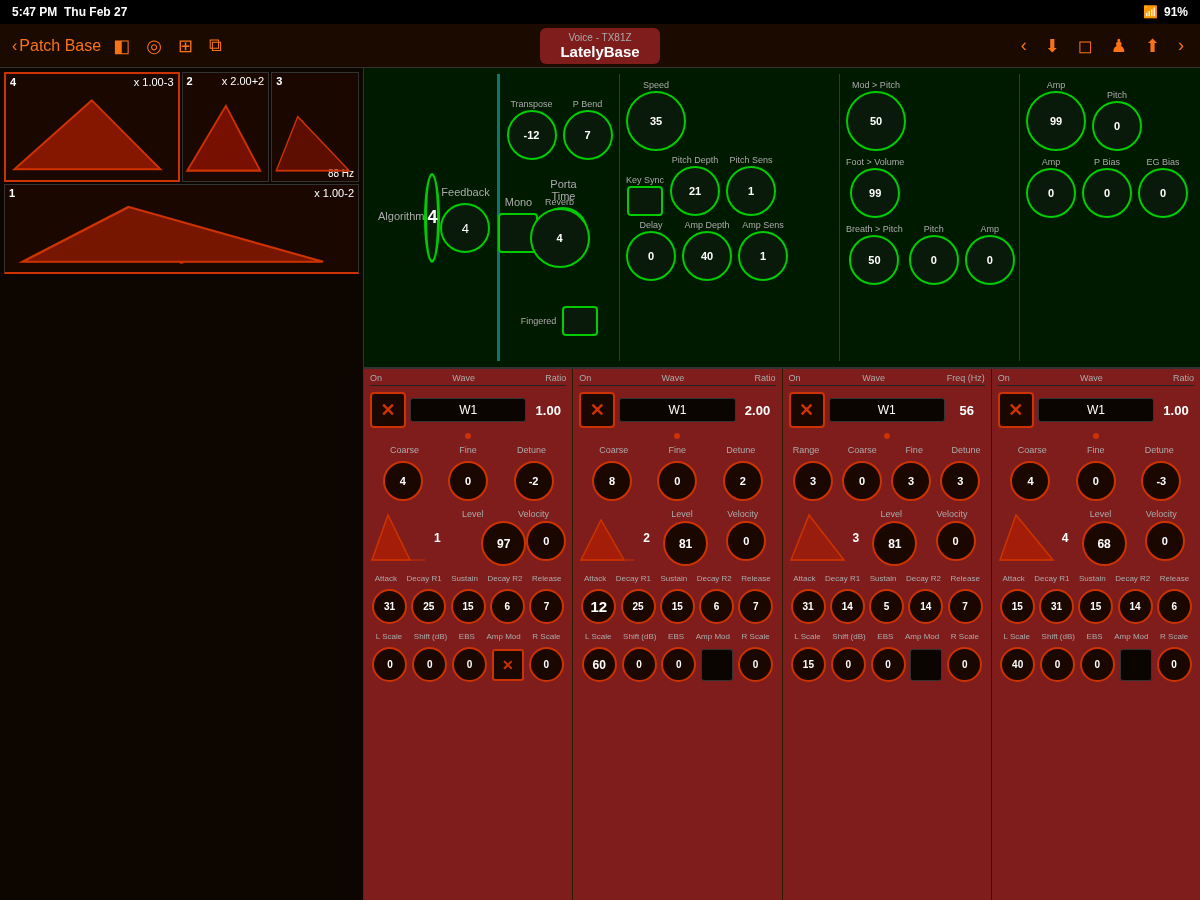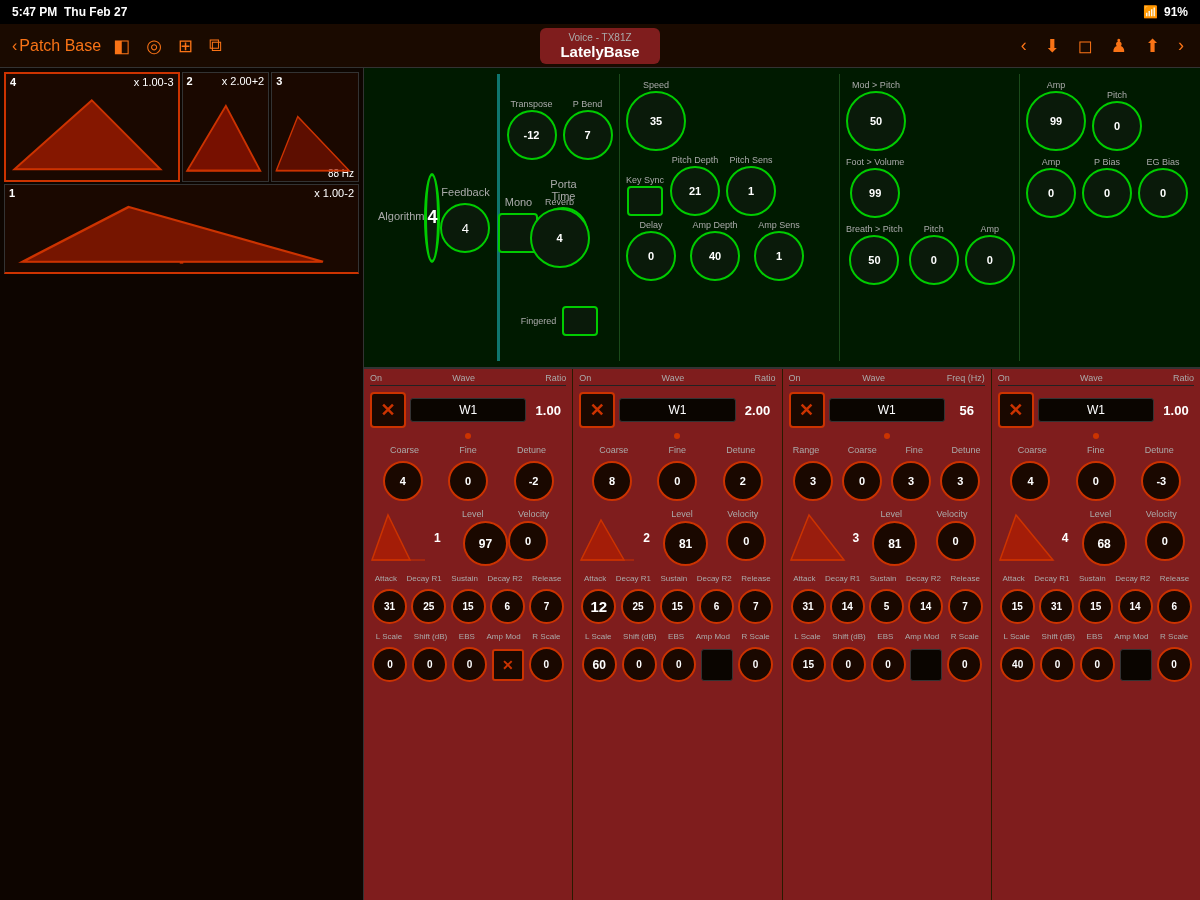--- a/index.html
+++ b/index.html
@@ -456,21 +456,21 @@
           </div>
           <div class="ctrl-group">
             <div class="ctrl-label">Pitch Depth</div>
             <div class="knob knob-green">21</div>
           </div>
           <div class="ctrl-group">
             <div class="ctrl-label">Pitch Sens</div>
             <div class="knob knob-green">1</div>
           </div>
         </div>
-        <div style="display:flex;gap:14px;align-items:flex-end;">
+        <div style="display:flex;gap:6px;align-items:flex-end;">
           <div class="ctrl-group">
             <div class="ctrl-label">Delay</div>
             <div class="knob knob-green">0</div>
           </div>
           <div class="ctrl-group">
             <div class="ctrl-label">Amp Depth</div>
             <div class="knob knob-green">40</div>
           </div>
           <div class="ctrl-group">
             <div class="ctrl-label">Amp Sens</div>
@@ -576,21 +576,21 @@
                 <line x1="2" y1="50" x2="55" y2="50" stroke="#cc3300" stroke-width="1"></line>
 
         </svg>
       </div>
       <div class="op-num-label">1</div>
       <div style="flex:1;display:flex;flex-direction:column;gap:2px;">
         <div style="display:flex;justify-content:space-around;font-size:9px;color:#aaa;">
           <span>Level</span>
           <span>Velocity</span>
         </div>
-        <div style="display:flex;justify-content:center;">
+        <div style="display:flex;justify-content:flex-end;">
           <div class="knob knob-red" style="width:45px;height:45px;font-size:12px;">97</div>
           <div class="knob knob-red" style="font-size:11px;">0</div>
         </div>
       </div>
     </div>
 
     <div style="display:flex;justify-content:space-around;font-size:8px;color:#aaa;margin-top:4px;">
       <span>Attack</span>
       <span>Decay R1</span>
       <span>Sustain</span>

